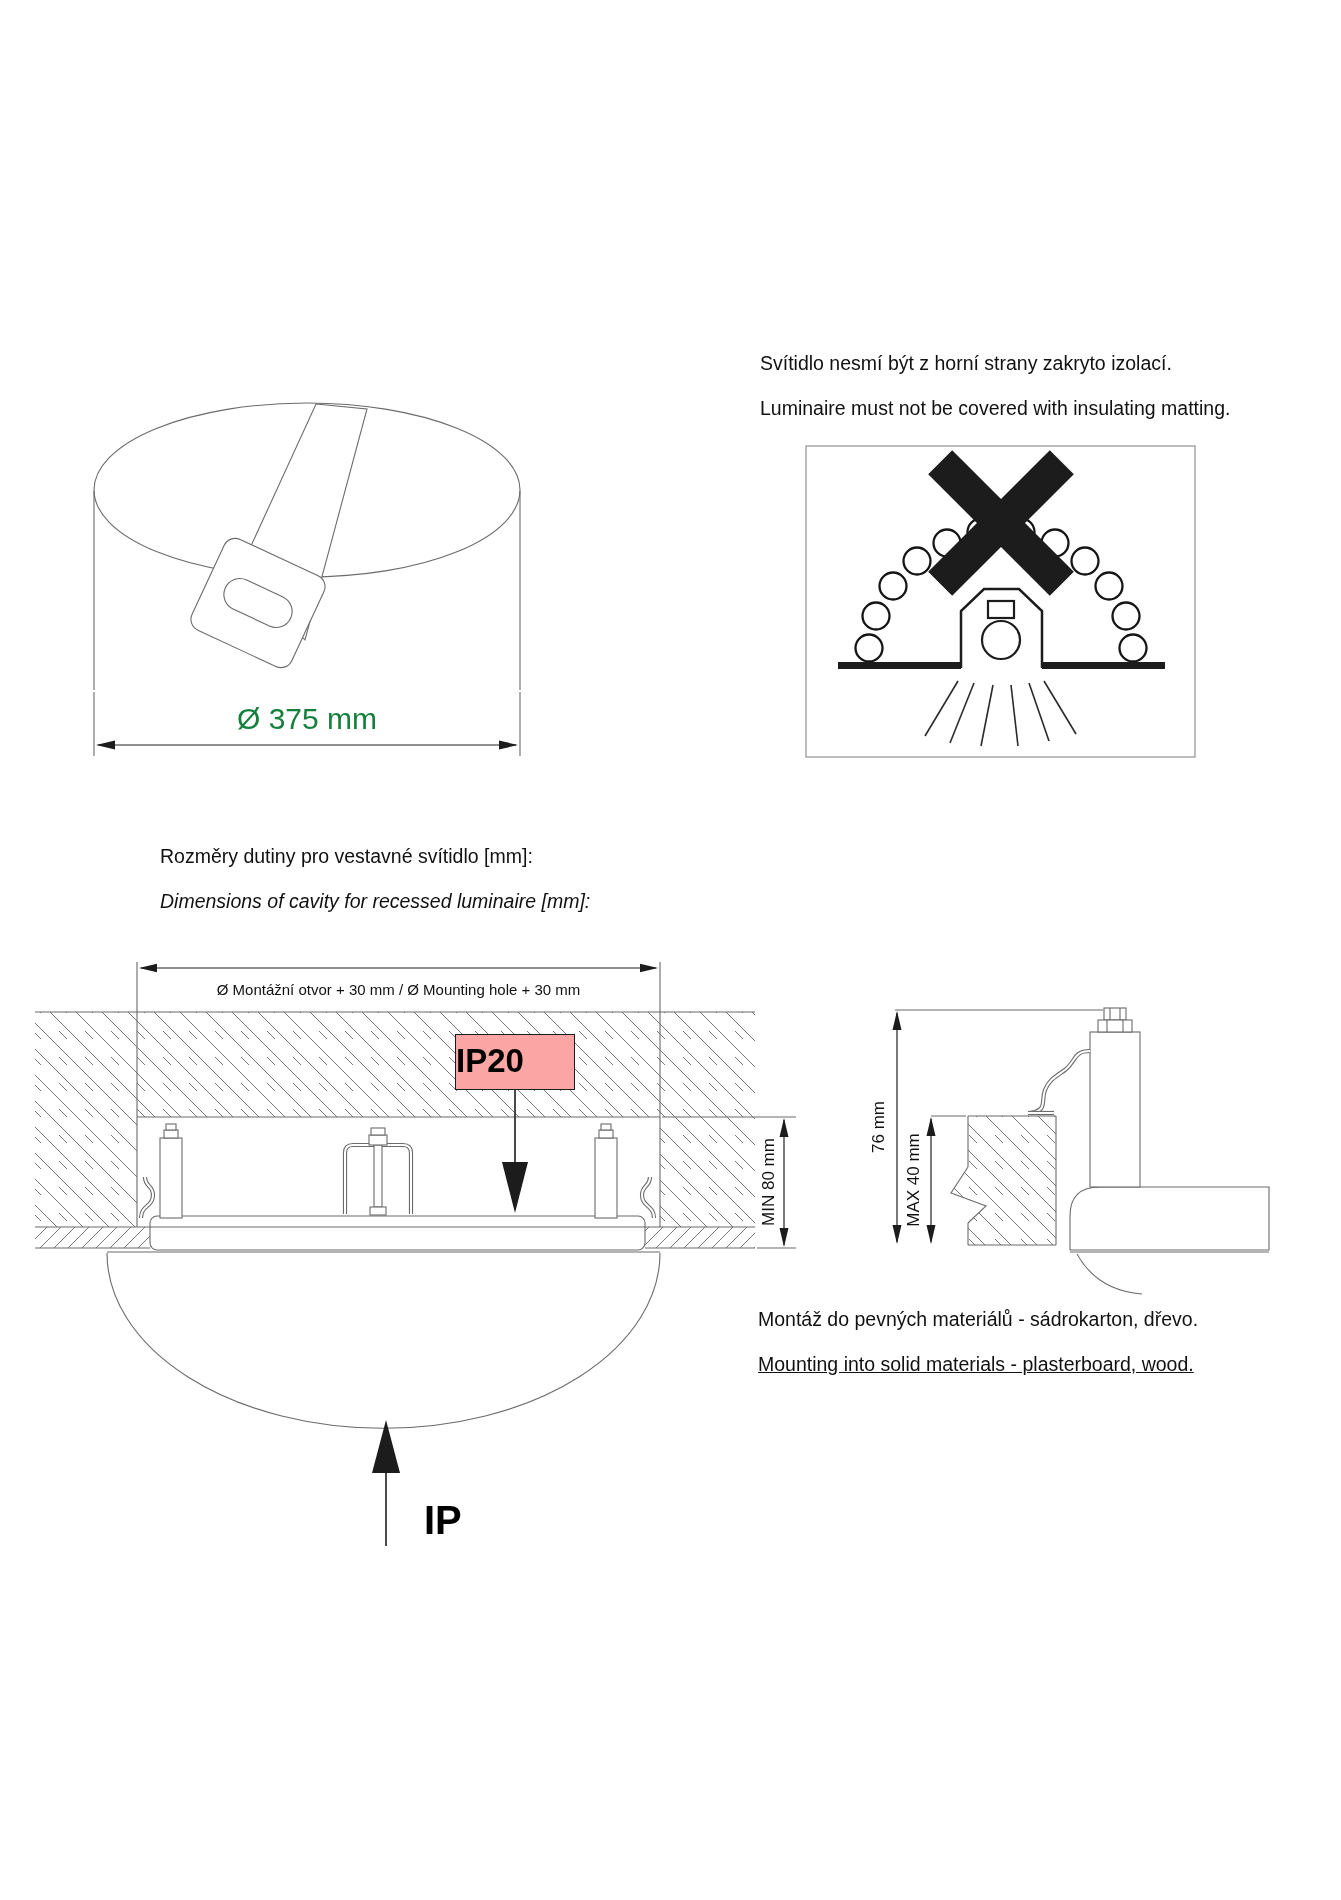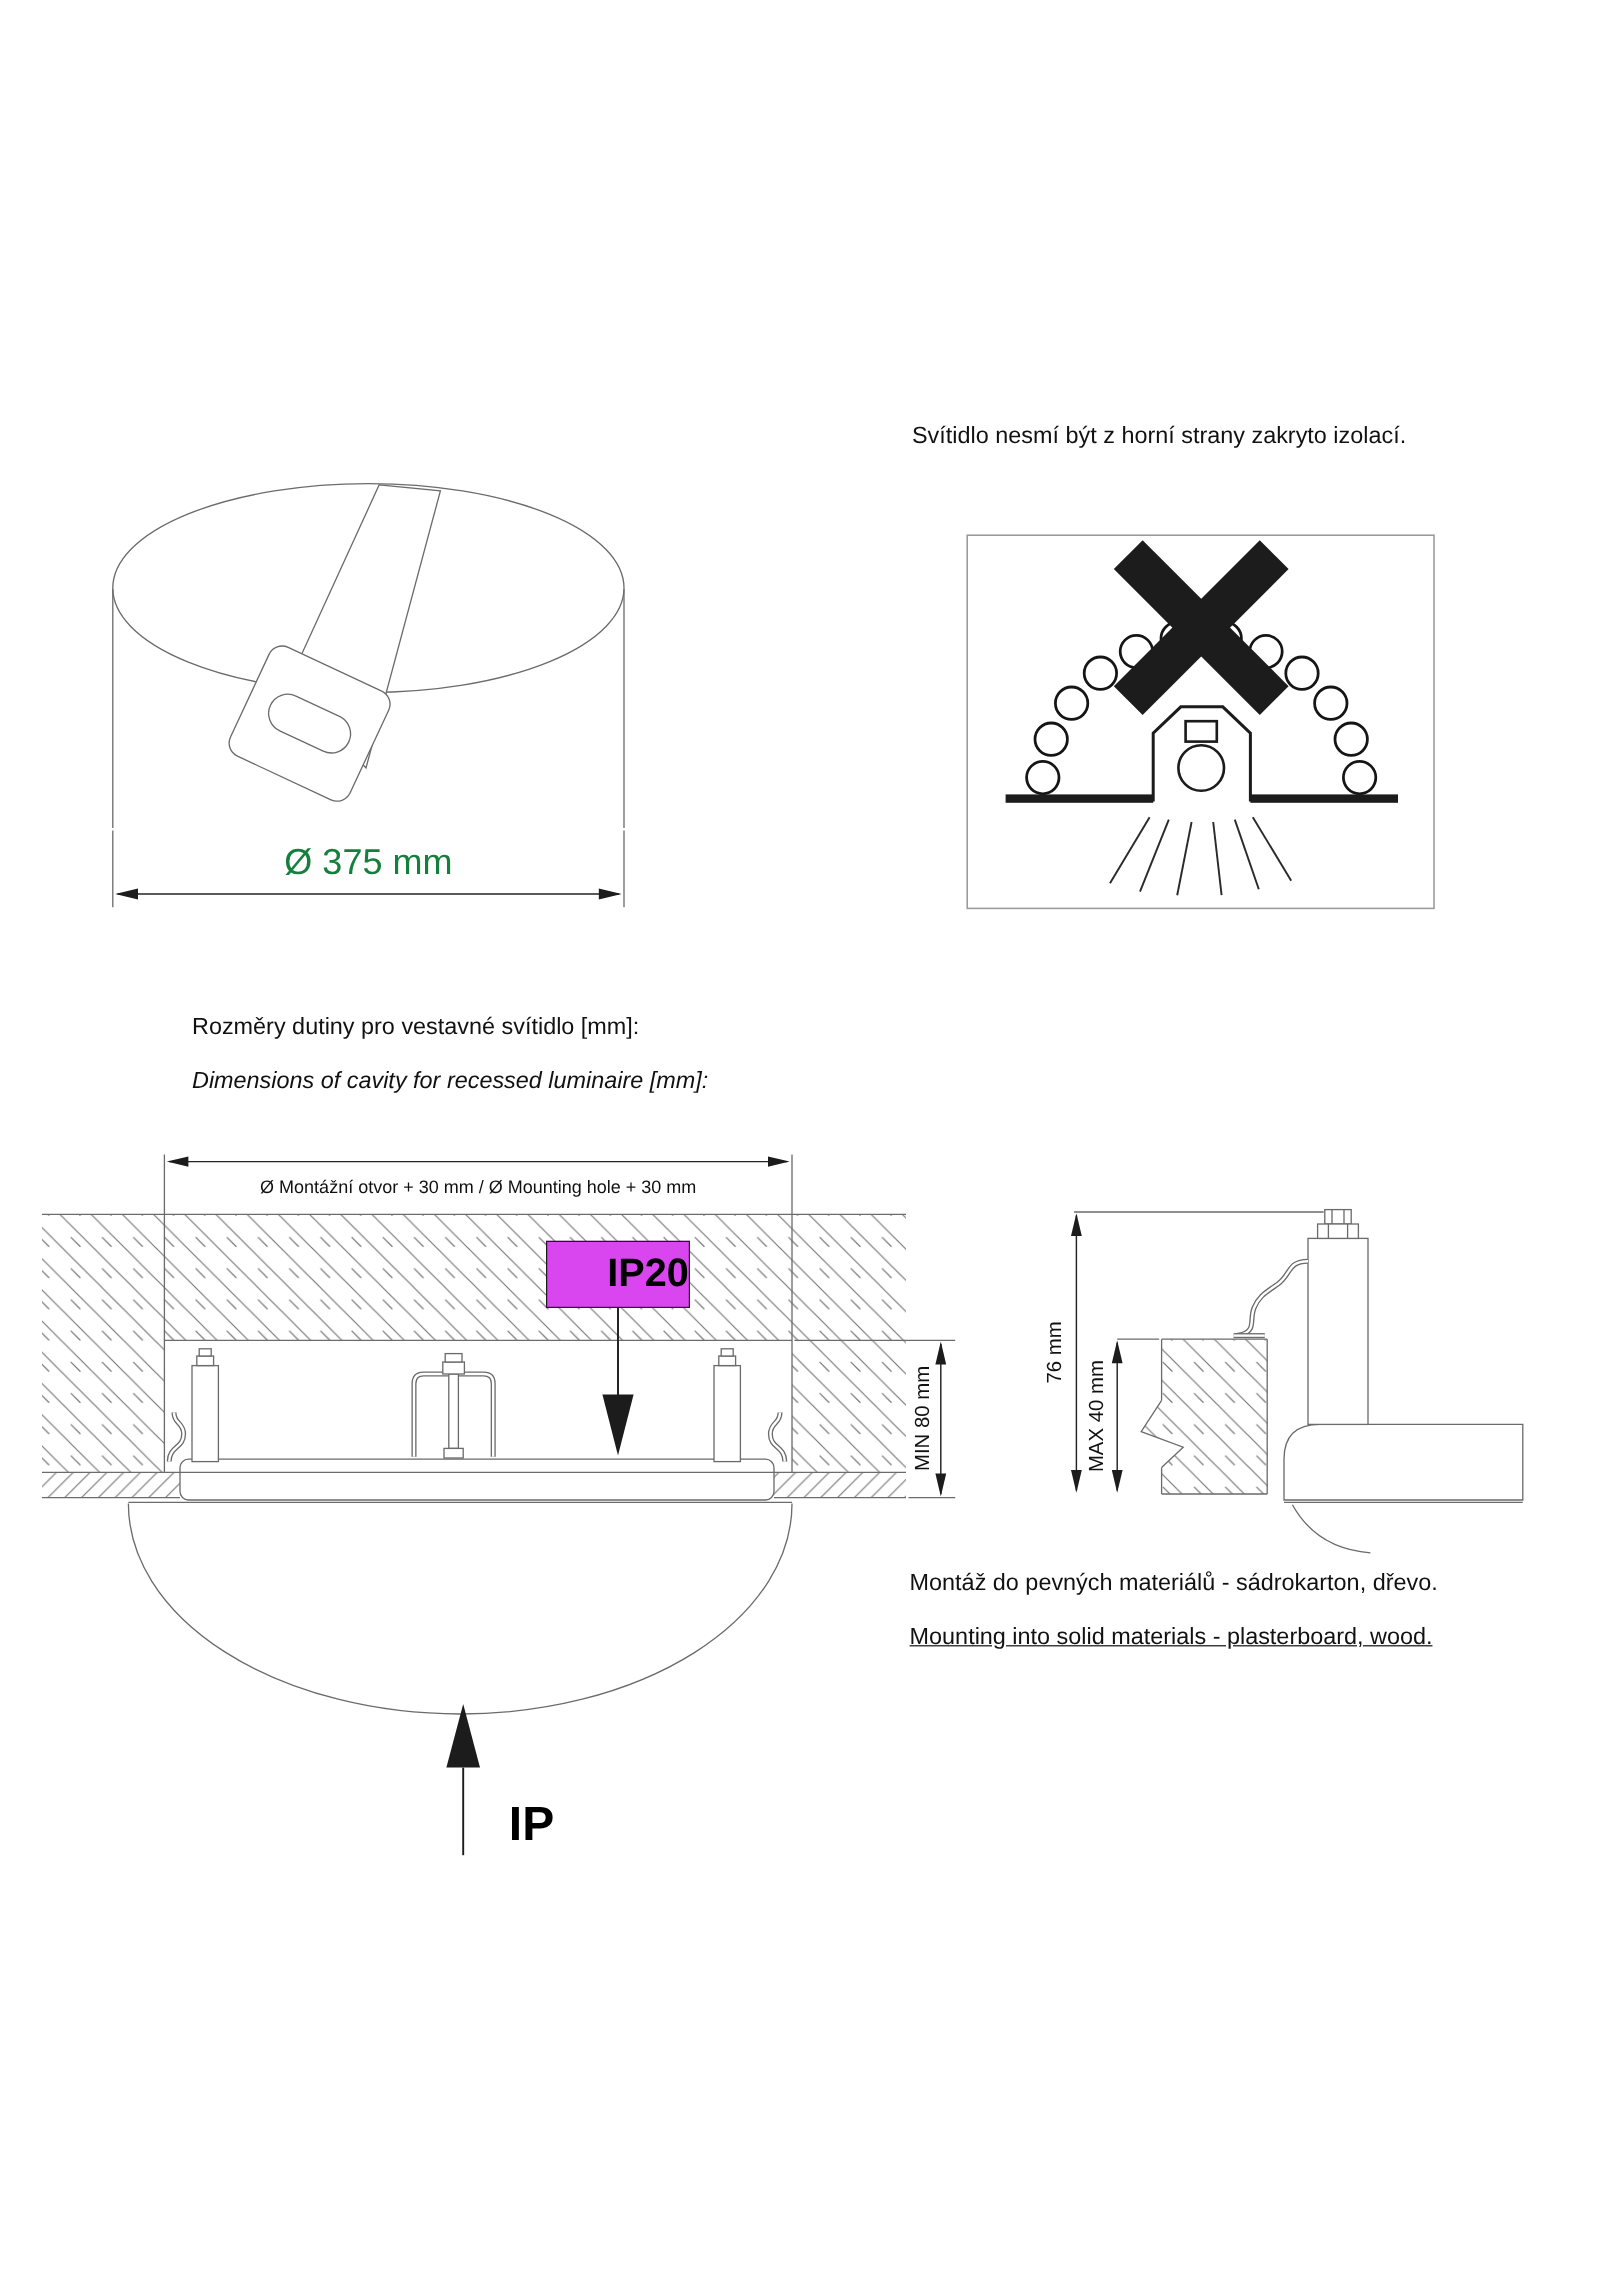--- a/index.html
+++ b/index.html
@@ -5,22 +5,22 @@
   html,body{margin:0;padding:0;background:#fff;}
   .page{position:relative;width:1341px;height:1900px;background:#fff;overflow:hidden;
         font-family:"Liberation Sans", sans-serif;color:#000;}
   .abs{position:absolute;}
   .note{font-size:19.5px;white-space:nowrap;color:#111;text-align:right;}
   .dimlabel{font-size:15px;white-space:nowrap;color:#111;margin-top:40px;}
   .biglabel{font-size:30px;color:#15803d;white-space:nowrap;}
   .vtext{position:absolute;font-size:17px;white-space:nowrap;color:#111;
          transform:translate(-50%,-50%) rotate(-90deg);}
   .ipbox{position:absolute;left:455px;top:1034px;width:120px;height:56px;
-         border:1.6px solid #1c1c1c;background:#d946ef;box-sizing:border-box;
-         font-weight:bold;font-size:33px;text-align:right;line-height:51px;}
+         border:1.6px solid #1c1c1c;background:#fca5a5;box-sizing:border-box;
+         font-weight:bold;font-size:33px;text-align:left;line-height:51px;}
   .iplabel{position:absolute;left:424px;top:1498px;font-weight:bold;font-size:40px;}
   svg{position:absolute;left:0;top:0;}
   .ln{stroke:#6b6b6b;stroke-width:1.1;fill:none;}
   .lnw{fill:#fff;stroke:#6b6b6b;stroke-width:1.1;}
   .dim{stroke:#222;stroke-width:1.2;fill:none;}
   .arr{fill:#1c1c1c;stroke:none;}
   .dl1{stroke:#6b6b6b;stroke-width:4.2;fill:none;}
   .dl2{stroke:#fff;stroke-width:2;fill:none;}
   .dk{stroke:#1c1c1c;fill:none;}
 </style>
@@ -171,20 +171,21 @@
       <line class="dim" x1="897" y1="1013" x2="897" y2="1242"></line>
       <polygon class="arr" points="897,1011 892.5,1030 901.5,1030"></polygon>
       <polygon class="arr" points="897,1244 892.5,1225 901.5,1225"></polygon>
       <line class="dim" x1="931" y1="1119" x2="931" y2="1242"></line>
       <polygon class="arr" points="931,1117 926.5,1136 935.5,1136"></polygon>
       <polygon class="arr" points="931,1244 926.5,1225 935.5,1225"></polygon>
     </g>
   </svg>
 
   <div class="abs note" style="left:760px;top:352px;">Svítidlo nesmí být z horní strany zakryto izolací.</div>
+  <div class="abs note" style="left:760px;top:397px;">Luminaire must not be covered with insulating matting.</div>
 
   <div class="abs biglabel" style="left:94px;top:702px;width:426px;text-align:center;">Ø 375 mm</div>
 
   <div class="abs note" style="left:160px;top:845px;">Rozměry dutiny pro vestavné svítidlo [mm]:</div>
   <div class="abs note" style="left:160px;top:890px;font-style:italic;">Dimensions of cavity for recessed luminaire [mm]:</div>
 
   <div class="abs dimlabel" style="left:137px;top:941px;width:523px;text-align:center;">Ø Montážní otvor + 30 mm / Ø Mounting hole + 30 mm</div>
 
   <div class="ipbox">IP20</div>
 

